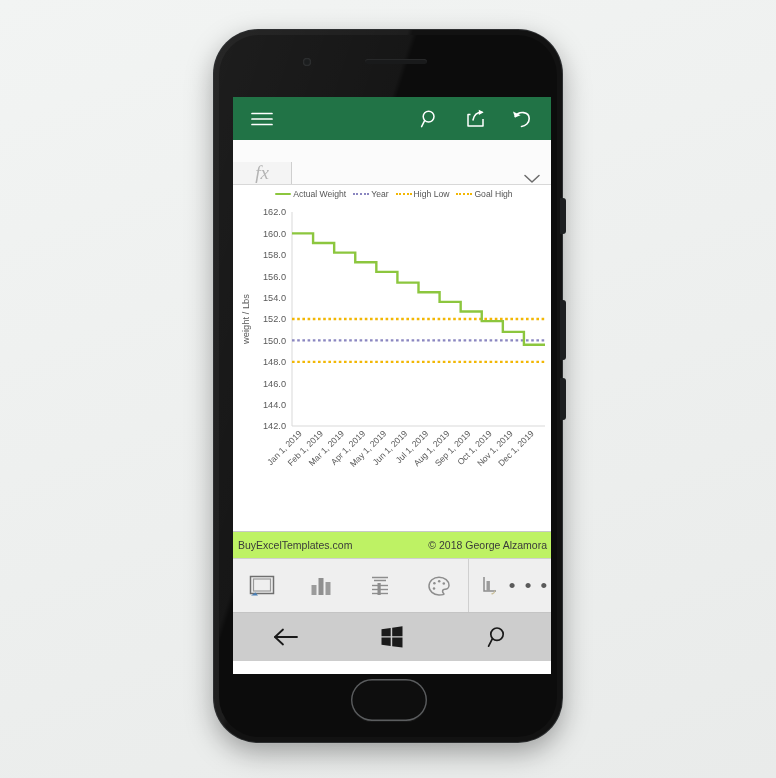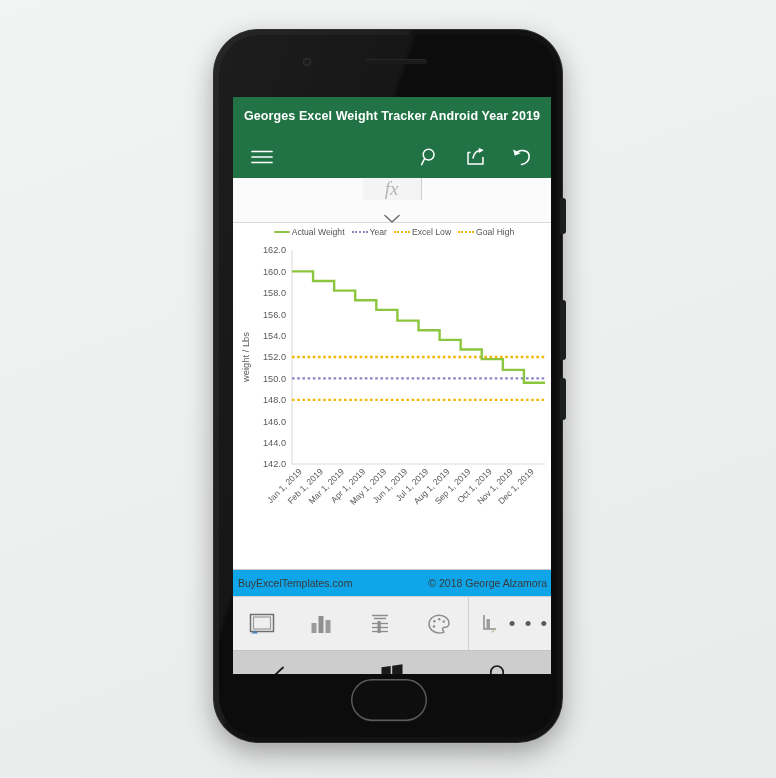--- a/index.html
+++ b/index.html
@@ -91,22 +91,22 @@
   }
   #header-toolbar{
     height:43px; display:flex; align-items:center; padding:0 16px;
   }
   .hdr-icon{ width:26px; height:26px; display:flex; align-items:center; justify-content:center; }
   #hdr-spacer{ flex:1; }
   .hdr-gap{ width:20px; }
 
   
   #formula-bar{
-    display:flex; height:44px; align-items:center;
-    background:#fbfbfb; border-bottom:1px solid #d8d8d8;flex-direction:column;
+    display:flex; height:44px; align-items:flex-end;
+    background:#fbfbfb; border-bottom:1px solid #d8d8d8;
   }
   #fx-cell{
     width:58px; display:flex; align-items:center; justify-content:center;
     border-right:1px solid #cfcfcf; color:#b4b4b4;
     font-family:"Liberation Serif", serif; font-style:italic; font-size:19px;
     background:#f4f4f4;
   }
   #formula-input{
     flex:1; border:0; background:#fbfbfb; outline:none;
     font-size:12px; color:#333; padding:0 8px;
@@ -135,21 +135,21 @@
   .lg-swatch{ width:16px; height:3px; }
   .lg-solid{ height:2.6px; border-radius:1px; }
   .lg-dot{
     height:0; border-top-width:2.4px; border-top-style:dotted;
   }
   .lg-label{ font-size:8.6px; color:#555; }
 
   
   #status-bar{
     height:26px; display:flex; align-items:center;
-    font-size:10.5px; color:#3a3a3a; background:#0ea5e9;
+    font-size:10.5px; color:#3a3a3a; background:#bef264;
     border-bottom:1px solid #cfcfcf;
   }
   #status-left{ padding-left:5px; }
   #status-right{ margin-left:auto; padding-right:4px; }
 
   
   #bottom-toolbar{
     height:53px; background:#efefef;
     display:flex; align-items:center;
     border-bottom:1px solid #c4c4c4;
@@ -185,23 +185,20 @@
   <div id="btn-power"></div>
   <div id="btn-vol"></div>
   <div id="btn-vol2"></div>
   <div id="earpiece"></div>
   <div id="front-camera"></div>
   <div id="home-button"></div>
 
   <div id="screen">
 
     <div id="app-header">
-      <div id="title-bar">
-        <span id="app-title">Georges Excel Weight Tracker Android Year 2019</span>
-      </div>
       <div id="header-toolbar">
         <div class="hdr-icon">
           <svg width="22" height="16" viewBox="0 0 22 16" aria-hidden="true">
             <g stroke="#ffffff" stroke-width="1.7" stroke-linecap="round">
               <line x1="1" y1="2.5" x2="21" y2="2.5"></line>
               <line x1="1" y1="8" x2="21" y2="8"></line>
               <line x1="1" y1="13.5" x2="21" y2="13.5"></line>
             </g>
           </svg>
         </div>
@@ -246,21 +243,21 @@
         <div class="legend-item">
           <span class="lg-swatch lg-solid" id="lg-sw-0" style="background: rgb(140, 198, 62);"></span>
           <span class="lg-label">Actual Weight</span>
         </div>
         <div class="legend-item">
           <span class="lg-swatch lg-dot" id="lg-sw-1" style="border-top-color: rgb(138, 134, 192);"></span>
           <span class="lg-label">Year</span>
         </div>
         <div class="legend-item">
           <span class="lg-swatch lg-dot" id="lg-sw-2" style="border-top-color: rgb(242, 183, 5);"></span>
-          <span class="lg-label">Excel Low</span>
+          <span class="lg-label">High Low</span>
         </div>
         <div class="legend-item">
           <span class="lg-swatch lg-dot" id="lg-sw-3" style="border-top-color: rgb(242, 183, 5);"></span>
           <span class="lg-label">Goal High</span>
         </div>
       </div>
 
       <svg id="chart" viewBox="0 0 318 346">
           <rect x="59" y="27" width="253" height="214" fill="#ffffff"></rect>
           <line x1="59" y1="27" x2="59" y2="241" stroke="#d9d9d9" stroke-width="1"></line>

